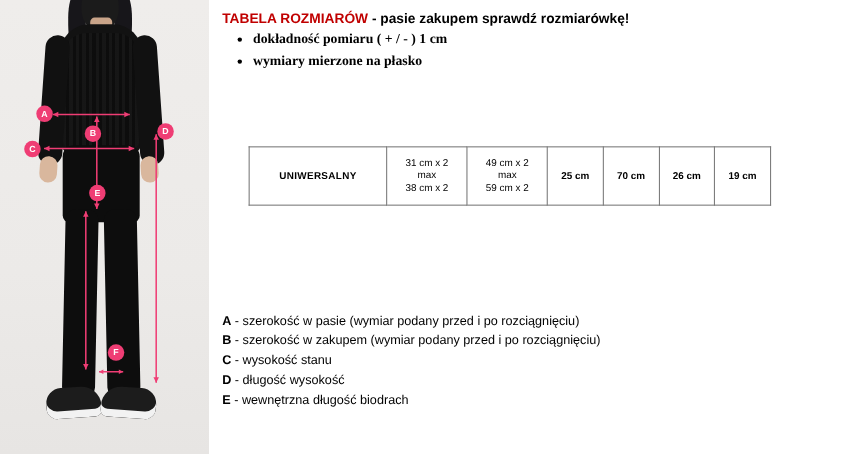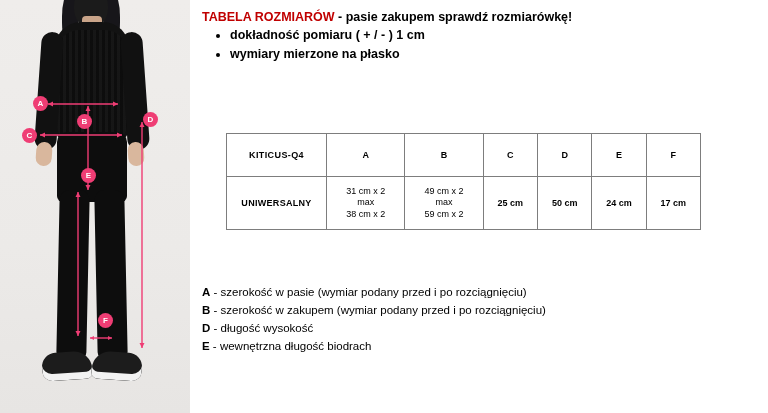--- a/index.html
+++ b/index.html
@@ -178,20 +178,21 @@
     position: absolute;
     left: 14px; top: 28px;
     margin: 0; padding: 0 0 0 18px;
     list-style: disc;
   }
   ul.bullets li {
     font-size: 12.5px;
     font-weight: bold;
     color: #000;
     margin-bottom: 5px;
+    font-family: Liberation Serif, serif;
   }
 
   
   table.size-table {
     position: absolute;
     left: 28px; top: 133px;
     border-collapse: collapse;
     width: 475px;
     background: #fff;
   }
@@ -316,48 +317,42 @@
     </div>
 
     <ul class="bullets">
       <li>dokładność pomiaru ( + / - ) 1 cm</li>
       <li>wymiary mierzone na płasko</li>
     </ul>
 
     <table class="size-table">
       <tbody>
         <tr>
-          <td class="hdr-code">KITICUS-Q4</td>
-          <td class="hdr-letter">A</td>
-          <td class="hdr-letter">B</td>
-          <td class="hdr-letter">C</td>
-          <td class="hdr-letter">D</td>
-          <td class="hdr-letter">E</td>
-          <td class="hdr-letter">F</td>
-        </tr>
-        <tr>
           <td class="row-name">UNIWERSALNY</td>
           <td class="cell-multi">31 cm x 2<br>max<br>38 cm x 2</td>
           <td class="cell-multi">49 cm x 2<br>max<br>59 cm x 2</td>
           <td class="cell-single">25 cm</td>
-          <td class="cell-single">50 cm</td>
-          <td class="cell-single">24 cm</td>
-          <td class="cell-single">17 cm</td>
+          <td class="cell-single">70 cm</td>
+          <td class="cell-single">26 cm</td>
+          <td class="cell-single">19 cm</td>
         </tr>
       </tbody>
     </table>
 
     <div class="legend">
       <div class="legend-row">
         <b>A</b><span> - szerokość w pasie (wymiar podany przed i po rozciągnięciu)</span>
       </div>
       <div class="legend-row">
         <b>B</b><span> - szerokość w zakupem (wymiar podany przed i po rozciągnięciu)</span>
       </div>
       <div class="legend-row">
+        <b>C</b><span> - wysokość stanu</span>
+      </div>
+      <div class="legend-row">
         <b>D</b><span> - długość wysokość</span>
       </div>
       <div class="legend-row">
         <b>E</b><span> - wewnętrzna długość biodrach</span>
       </div>
     </div>
 
   </div>
 </div>
 

